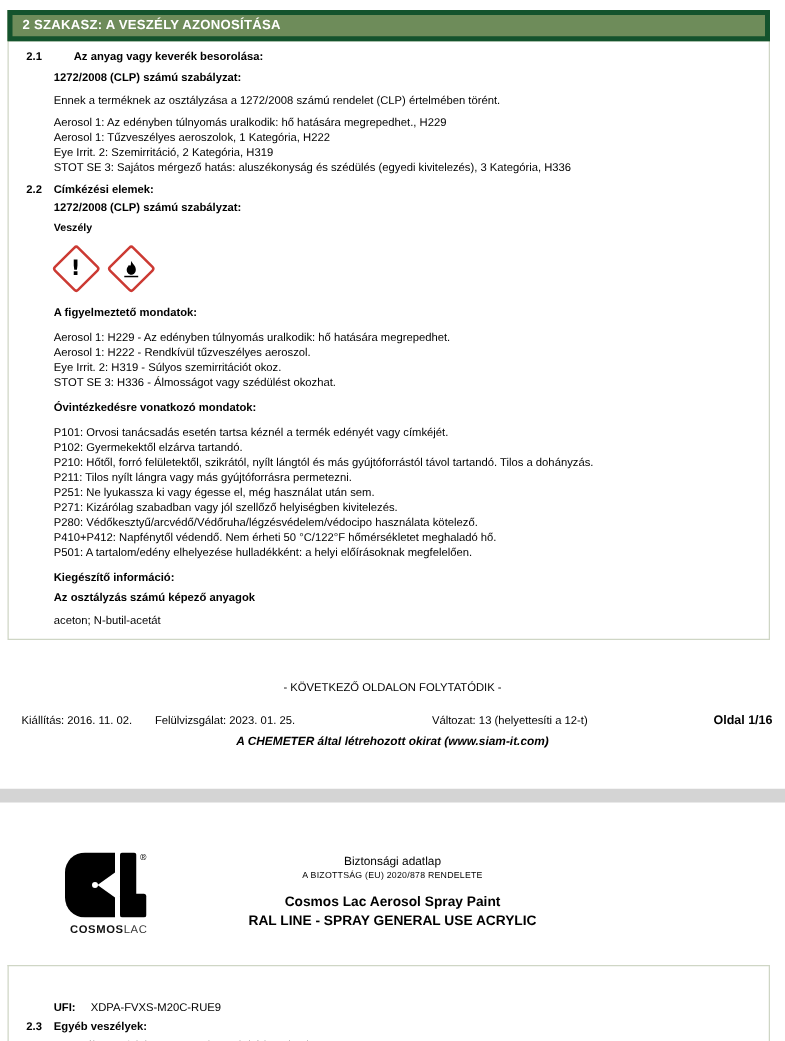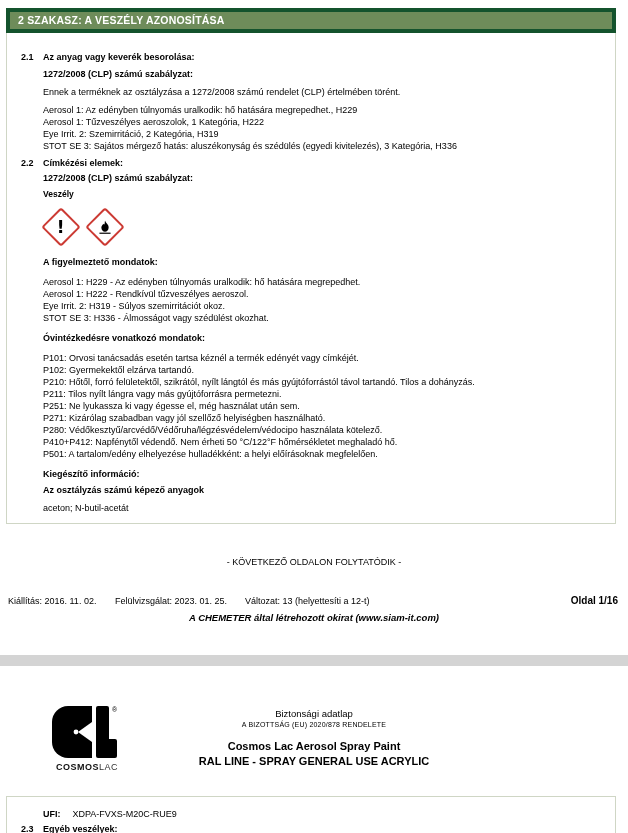--- a/index.html
+++ b/index.html
@@ -25,46 +25,46 @@
   .mt2{margin-top:8px;} .mt4{margin-top:4px;} .mt6{margin-top:6px;} .mt12{margin-top:12px;}
   .picts{display:flex;gap:16px;margin:10px 0 6px 26px;height:34px;align-items:center;}
   .pict{
     width:24px;height:24px;border:2.6px solid #cc3a33;border-radius:3px;
     transform:rotate(45deg);display:flex;align-items:center;justify-content:center;
     background:#fff;
   }
   .pict-inner{transform:rotate(-45deg);display:flex;align-items:center;justify-content:center;}
   .excl{font-weight:900;font-size:17px;line-height:1;font-family:"DejaVu Sans",sans-serif;}
   .footer-continues{text-align:center;margin-top:33px;font-size:9px;}
-  .footer-row{display:flex;margin-top:28px;padding:0 10px 0 8px;font-size:9px;align-items:baseline;}
+  .footer-row{display:flex;margin-top:16px;padding:0 10px 0 8px;font-size:9px;align-items:baseline;text-align:center;}
   .f1{flex:0 0 107px;} .f2{flex:0 0 130px;} .f3{flex:1;}
   .fpage{font-weight:bold;font-size:10px;}
   .generator{text-align:center;font-weight:bold;font-style:italic;margin-top:6px;font-size:9.5px;}
   .separator{width:628px;height:11px;background:#d4d4d4;margin-top:32px;}
   .p2header{position:relative;height:90px;margin-top:36px;}
   .logo{position:absolute;left:8px;top:4px;width:110px;text-align:right;}
   .logo-text{margin-top:2px;font-size:9px;letter-spacing:.5px;color:#111;}
   .logo-text .bold{font-weight:800;}
   .logo-text .light{font-weight:400;color:#333;}
   .p2titles{text-align:center;padding-top:6px;}
   .doc-title{font-size:9.5px;}
   .doc-reg{font-size:7px;margin-top:2px;letter-spacing:.2px;}
   .prod1{font-weight:bold;font-size:11px;margin-top:12px;}
   .prod2{font-weight:bold;font-size:11px;margin-top:3px;}
-  .ufi{display:flex;gap:12px;margin-left:22px;margin-top:4px;}
+  .ufi{display:flex;gap:12px;margin-left:22px;margin-top:20px;}
   .ufi-label{font-weight:bold;}
 </style>
 </head>
 <body>
 
 <div class="sbox">
   <div class="bar">2 SZAKASZ: A VESZÉLY AZONOSÍTÁSA</div>
   <div class="content">
 
-    <div class="row" style="margin-top:12px;">
+    <div class="row" style="margin-top:0;gap:16px;">
       <div class="num">2.1</div>
       <div class="rtitle">Az anyag vagy keverék besorolása:</div>
     </div>
     <div class="indent b line mt6">1272/2008 (CLP) számú szabályzat:</div>
     <div class="indent line mt6">Ennek a terméknek az osztályzása a 1272/2008 számú rendelet (CLP) értelmében törént.</div>
     <div class="indent mt6">
       <div class="line">Aerosol 1: Az edényben túlnyomás uralkodik: hő hatására megrepedhet., H229</div>
       <div class="line">Aerosol 1: Tűzveszélyes aeroszolok, 1 Kategória, H222</div>
       <div class="line">Eye Irrit. 2: Szemirritáció, 2 Kategória, H319</div>
       <div class="line">STOT SE 3: Sajátos mérgező hatás: aluszékonyság és szédülés (egyedi kivitelezés), 3 Kategória, H336</div>
@@ -99,21 +99,21 @@
       <div class="line">STOT SE 3: H336 - Álmosságot vagy szédülést okozhat.</div>
     </div>
 
     <div class="indent b line mt2">Óvintézkedésre vonatkozó mondatok:</div>
     <div class="indent mt2">
       <div class="line">P101: Orvosi tanácsadás esetén tartsa kéznél a termék edényét vagy címkéjét.</div>
       <div class="line">P102: Gyermekektől elzárva tartandó.</div>
       <div class="line">P210: Hőtől, forró felületektől, szikrától, nyílt lángtól és más gyújtóforrástól távol tartandó. Tilos a dohányzás.</div>
       <div class="line">P211: Tilos nyílt lángra vagy más gyújtóforrásra permetezni.</div>
       <div class="line">P251: Ne lyukassza ki vagy égesse el, még használat után sem.</div>
-      <div class="line">P271: Kizárólag szabadban vagy jól szellőző helyiségben használható.</div>
+      <div class="line">P271: Kizárólag szabadban vagy jól szellőző helyiségben kivitelezés.</div>
       <div class="line">P280: Védőkesztyű/arcvédő/Védőruha/légzésvédelem/védocipo használata kötelező.</div>
       <div class="line">P410+P412: Napfénytől védendő. Nem érheti 50 °C/122°F hőmérsékletet meghaladó hő.</div>
       <div class="line">P501: A tartalom/edény elhelyezése hulladékként: a helyi előírásoknak megfelelően.</div>
     </div>
 
     <div class="indent b line mt2">Kiegészítő információ:</div>
 
     <div class="indent b line mt4">Az osztályzás számú képező anyagok</div>
     <div class="indent line mt6">aceton; N-butil-acetát</div>
   </div>

